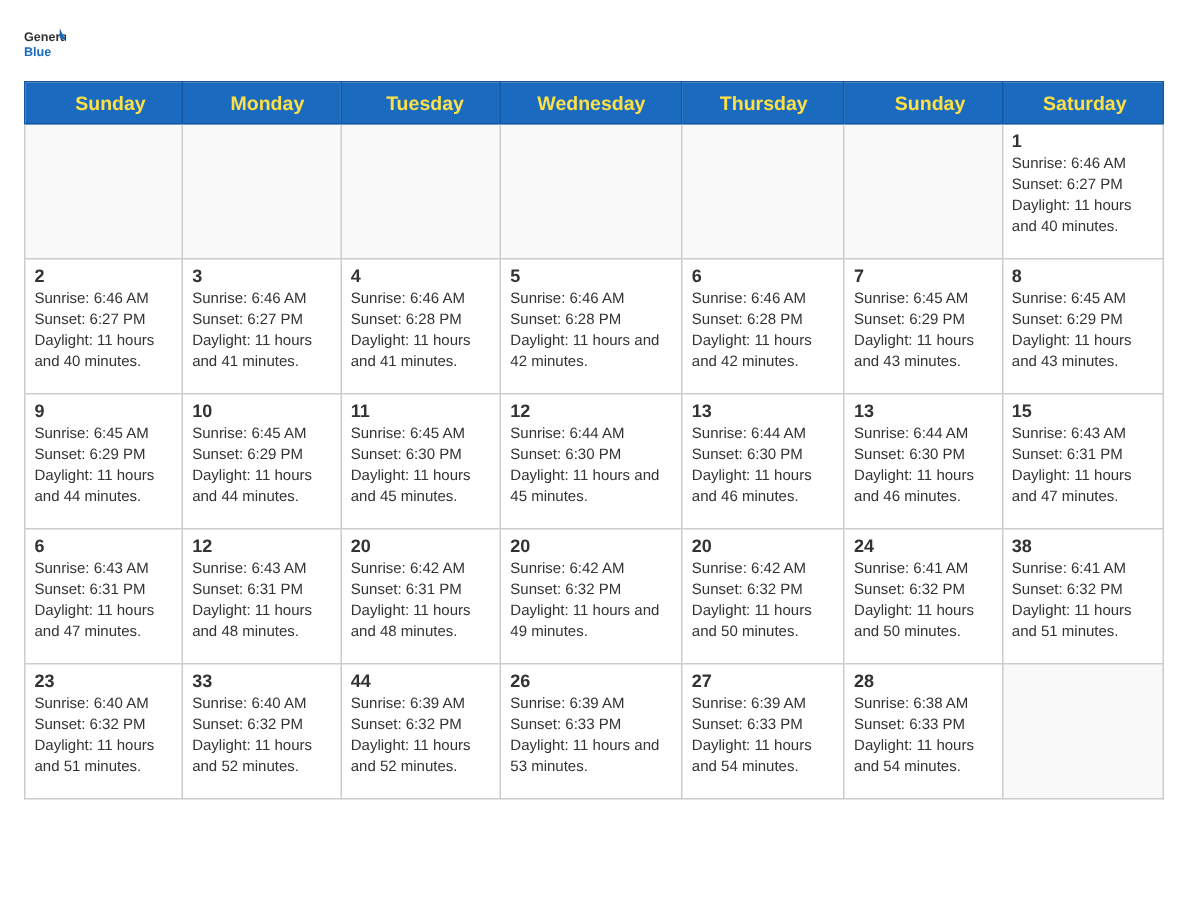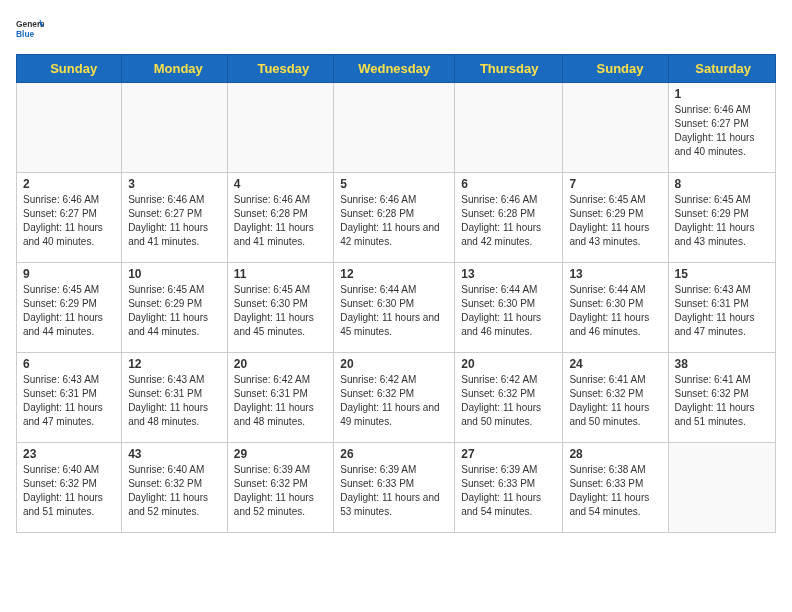--- a/index.html
+++ b/index.html
@@ -253,27 +253,27 @@
         </td>
       </tr>
       <tr>
         <td>
           <span class="day-number">23</span>
           <div class="day-info">Sunrise: 6:40 AM
 Sunset: 6:32 PM
 Daylight: 11 hours and 51 minutes.</div>
         </td>
         <td>
-          <span class="day-number">43</span>
+          <span class="day-number">33</span>
           <div class="day-info">Sunrise: 6:40 AM
 Sunset: 6:32 PM
 Daylight: 11 hours and 52 minutes.</div>
         </td>
         <td>
-          <span class="day-number">29</span>
+          <span class="day-number">44</span>
           <div class="day-info">Sunrise: 6:39 AM
 Sunset: 6:32 PM
 Daylight: 11 hours and 52 minutes.</div>
         </td>
         <td>
           <span class="day-number">26</span>
           <div class="day-info">Sunrise: 6:39 AM
 Sunset: 6:33 PM
 Daylight: 11 hours and 53 minutes.</div>
         </td>

